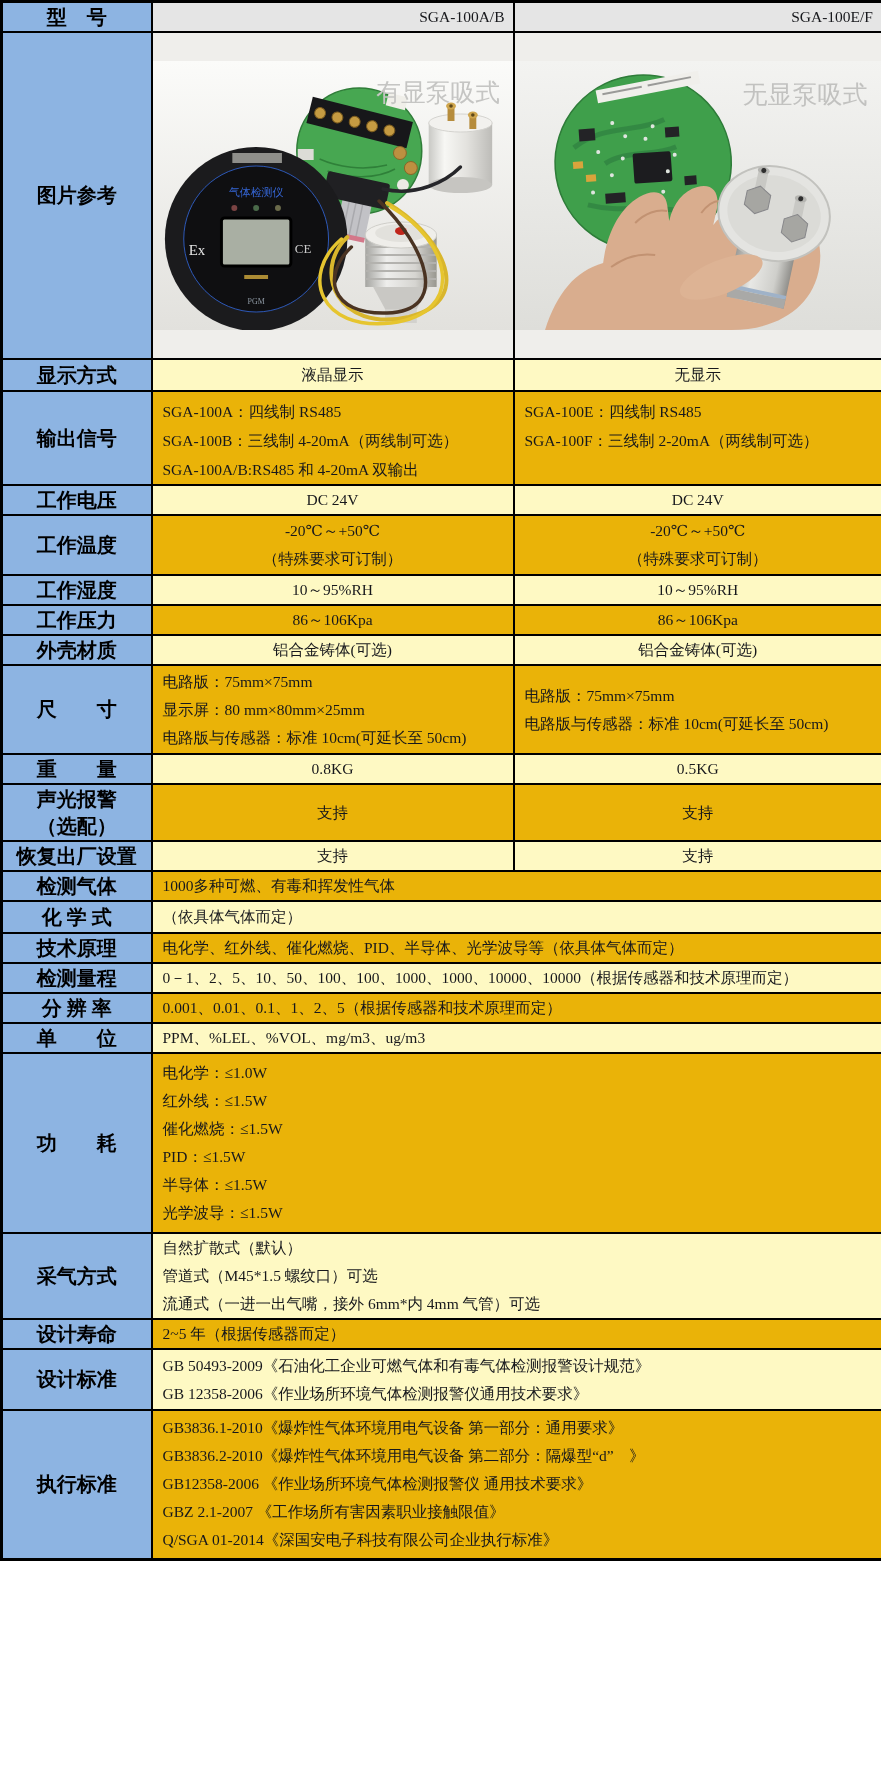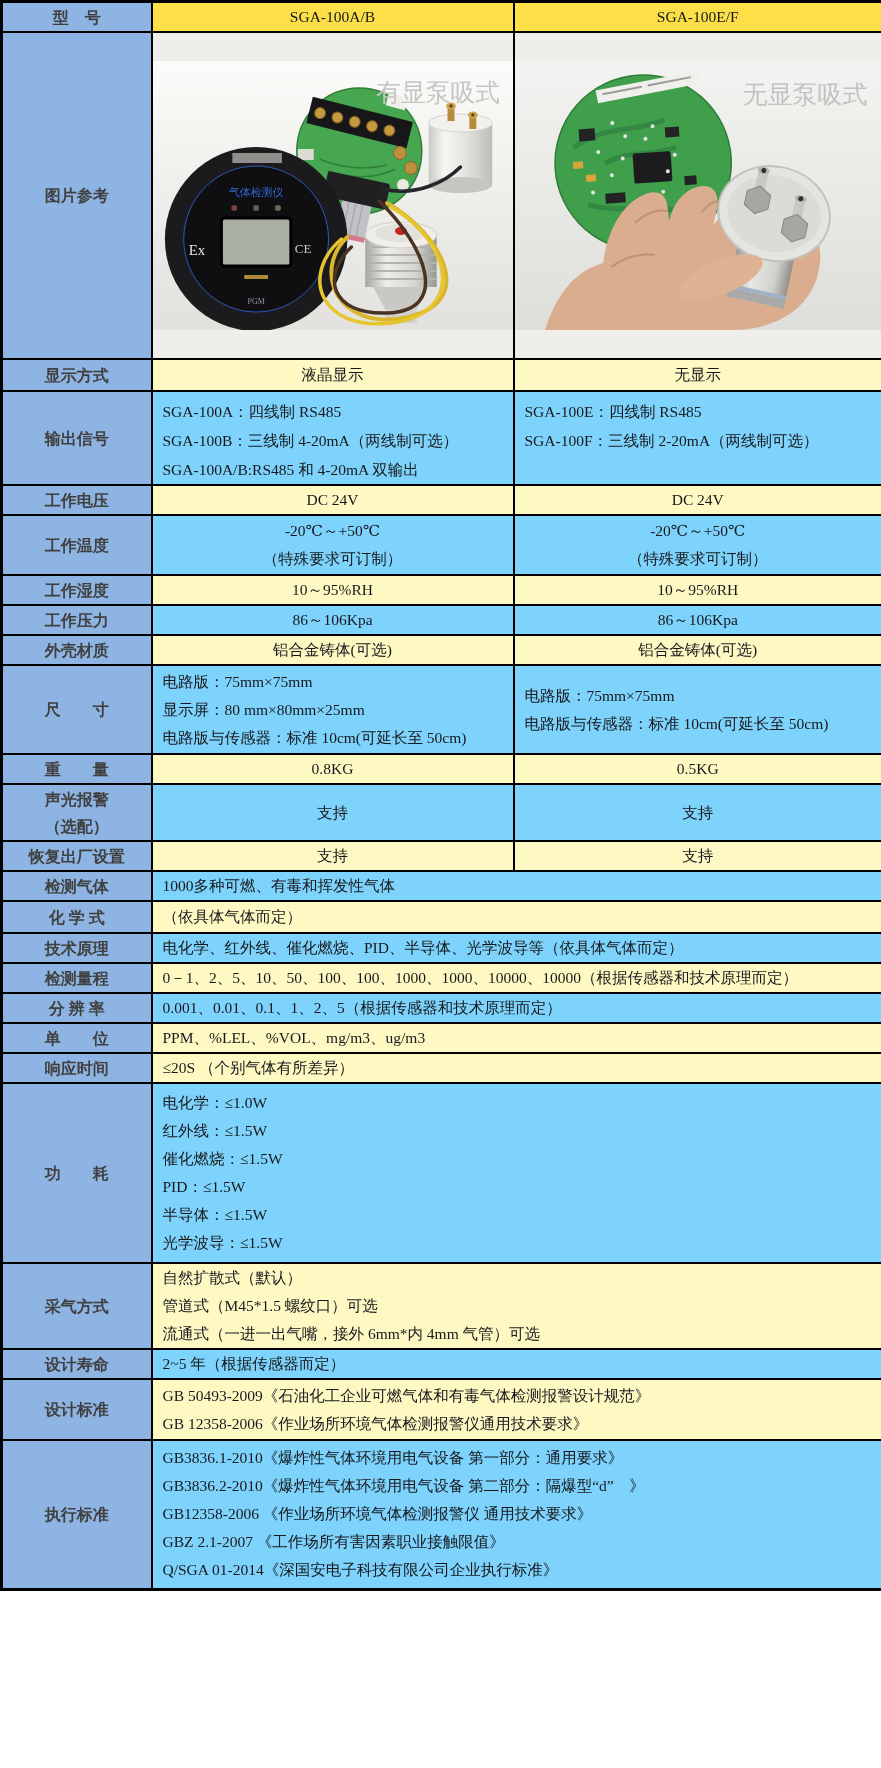--- a/index.html
+++ b/index.html
@@ -21,29 +21,29 @@
     font-size:15.5px;
     line-height:28px;
     white-space:pre-line;
     vertical-align:middle;
     overflow:hidden;
   }
   td.lab {
     background:#8DB4E2;
     font-weight:bold;
     text-align:center;
-    font-size:16px;
-    color:#404040;
+    font-size:20px;
+    color:#000000;
     padding:0 2px;
     line-height:27px;
   }
-  td.hdrv { background:#fde047; text-align:center; }
+  td.hdrv { background:#e5e5e5; text-align:right; }
   td.val  { text-align:center; }
   tr.d td.val { background:#fef9c3; }
-  tr.l td.val { background:#7dd3fc; }
+  tr.l td.val { background:#eab308; }
   td.val.lft { text-align:left; padding-left:10px; }
   tr.top td.val { vertical-align:top; padding-top:5px; line-height:29px; }
   td.photo { padding:0; background:#efeeeb; vertical-align:top; }
   td.photo svg { display:block; width:100%; height:269px; }
   .wm { font-family:"Liberation Serif","DejaVu Serif",serif; }
 </style>
 </head>
 <body>
 
 <table class="spec">
@@ -325,24 +325,20 @@
     <td class="val lft" colspan="2">0－1、2、5、10、50、100、100、1000、1000、10000、10000（根据传感器和技术原理而定）</td>
   </tr>
   <tr class="l" style="height:29px">
     <td class="lab">分 辨 率</td>
     <td class="val lft" colspan="2">0.001、0.01、0.1、1、2、5（根据传感器和技术原理而定）</td>
   </tr>
   <tr class="d" style="height:28px">
     <td class="lab">单　　位</td>
     <td class="val lft" colspan="2">PPM、%LEL、%VOL、mg/m3、ug/m3</td>
   </tr>
-  <tr class="d" style="height:29px">
-    <td class="lab">响应时间</td>
-    <td class="val lft" colspan="2">≤20S （个别气体有所差异）</td>
-  </tr>
   <tr class="l" style="height:180px">
     <td class="lab">功　　耗</td>
     <td class="val lft" colspan="2">电化学：≤1.0W
 红外线：≤1.5W
 催化燃烧：≤1.5W
 PID：≤1.5W
 半导体：≤1.5W
 光学波导：≤1.5W</td>
   </tr>
   <tr class="d" style="height:85px">

